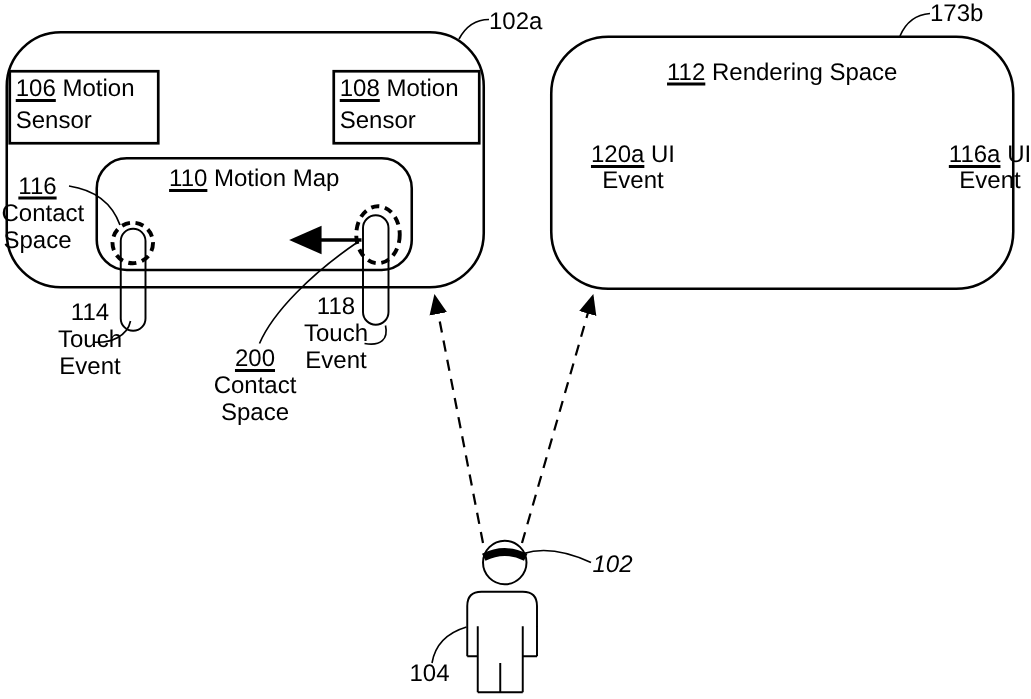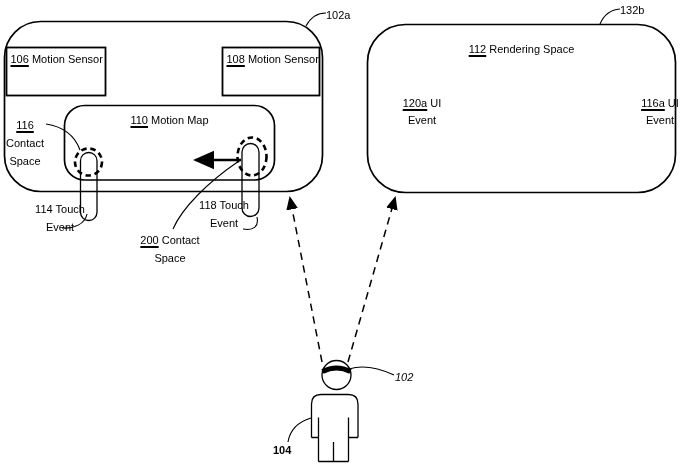--- a/index.html
+++ b/index.html
@@ -2,21 +2,21 @@
 <html><head>
 <meta charset="utf-8">
 <style>
   html,body{margin:0;padding:0;background:#fff;}
   .canvas{
     position:relative;width:687px;height:466px;background:#ffffff;
     font-family:"Liberation Sans","DejaVu Sans",sans-serif;color:#000;
     overflow:hidden;
   }
   svg{position:absolute;left:0;top:0;}
-  .lbl{position:absolute;font-size:11px;line-height:18px;letter-spacing:0;}
+  .lbl{position:absolute;font-size:16px;line-height:18px;letter-spacing:0;}
   .center{text-align:center;}
   .nowrap{white-space:nowrap;}
   .boxlbl{line-height:21px;padding:2px 0 0 4px;}
   .num{text-decoration:underline;text-underline-offset:2px;text-decoration-thickness:1.5px;}
   .uilbl{line-height:17px;}
 </style>
 </head>
 <body>
 
 <div class="canvas">
@@ -58,21 +58,21 @@
     <path d="M311.5,437.5 L311.5,404 Q311.5,394.5 321,394.5 L348.5,394.5 Q358,394.5 358,404 L358,437.5
              M311.5,437.5 L318.5,437.5 M348.5,437.5 L358,437.5
              M318.5,417.5 L318.5,461.5 M348.5,417.5 L348.5,461.5
              M318.5,461.5 L348.5,461.5 M333.5,442 L333.5,461.5" fill="none" stroke="#000" stroke-width="1.3"></path>
   </svg>
 
   <div class="lbl nowrap" style="left:326px;top:6px;">
     <span>102a</span>
   </div>
   <div class="lbl nowrap" style="left:620px;top:1px;">
-    <span>132b</span>
+    <span>173b</span>
   </div>
 
   <div class="lbl boxlbl" style="left:6.5px;top:47px;width:95px;">
     <span class="num">106</span>
     <span>Motion Sensor</span>
   </div>
   <div class="lbl boxlbl" style="left:222.5px;top:47px;width:93px;">
     <span class="num">108</span>
     <span>Motion Sensor</span>
   </div>
@@ -108,17 +108,17 @@
     <span>UI Event</span>
   </div>
   <div class="lbl center uilbl" style="left:629px;top:95px;width:62px;">
     <span class="num">116a</span>
     <span>UI Event</span>
   </div>
 
   <div class="lbl nowrap" style="left:395px;top:368px;font-style:italic;">
     <span>102</span>
   </div>
-  <div class="lbl nowrap" style="left:273px;top:441px;font-weight:bold;">
+  <div class="lbl nowrap" style="left:273px;top:441px;">
     <span>104</span>
   </div>
 
 </div>
 
 </body></html>

